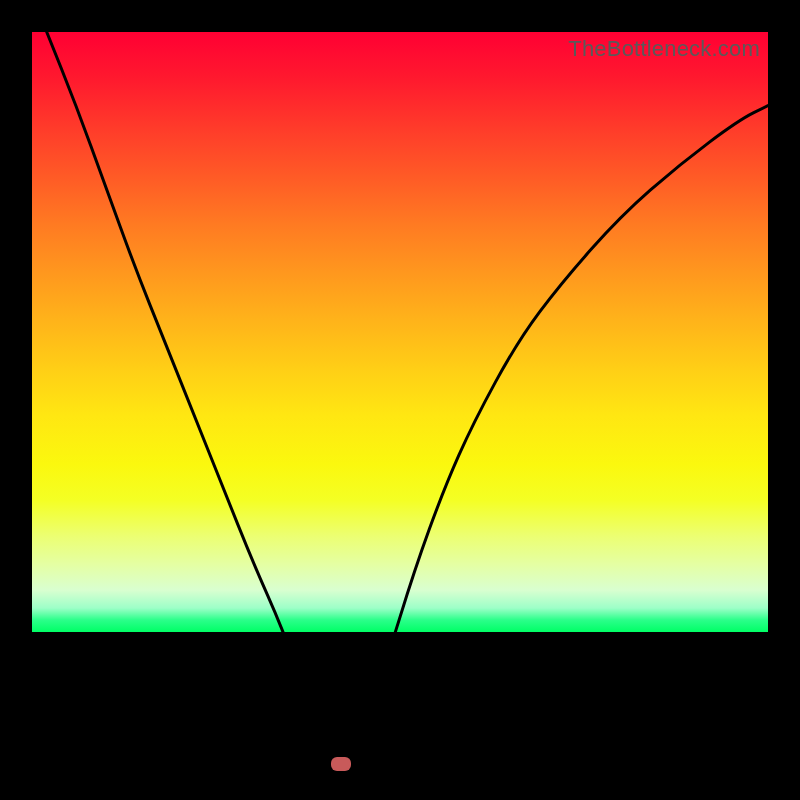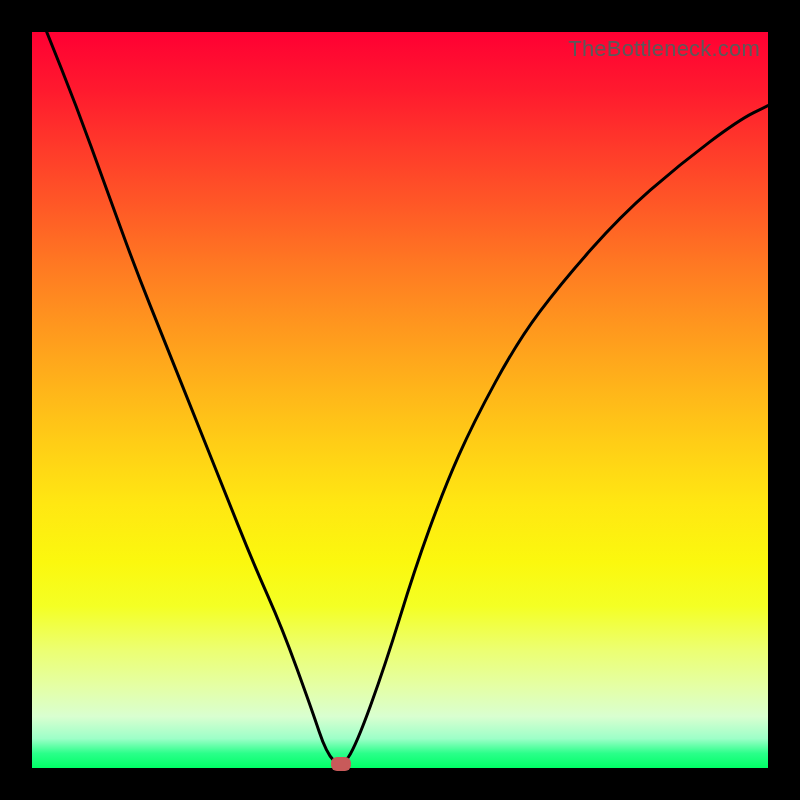--- a/index.html
+++ b/index.html
@@ -8,21 +8,21 @@
     width: 800px;
     height: 800px;
     background: #000;
     position: relative;
   }
   .plot-area {
     position: absolute;
     left: 32px;
     top: 32px;
     width: 736px;
-    height: 736px;
+    height: 600px;
     background: linear-gradient(to bottom,
       #ff0033 0%,
       #ff1a2e 8%,
       #ff3b2a 16%,
       #ff5a26 24%,
       #ff7a22 32%,
       #ff971e 40%,
       #ffb31a 48%,
       #ffce16 56%,
       #ffe712 64%,

